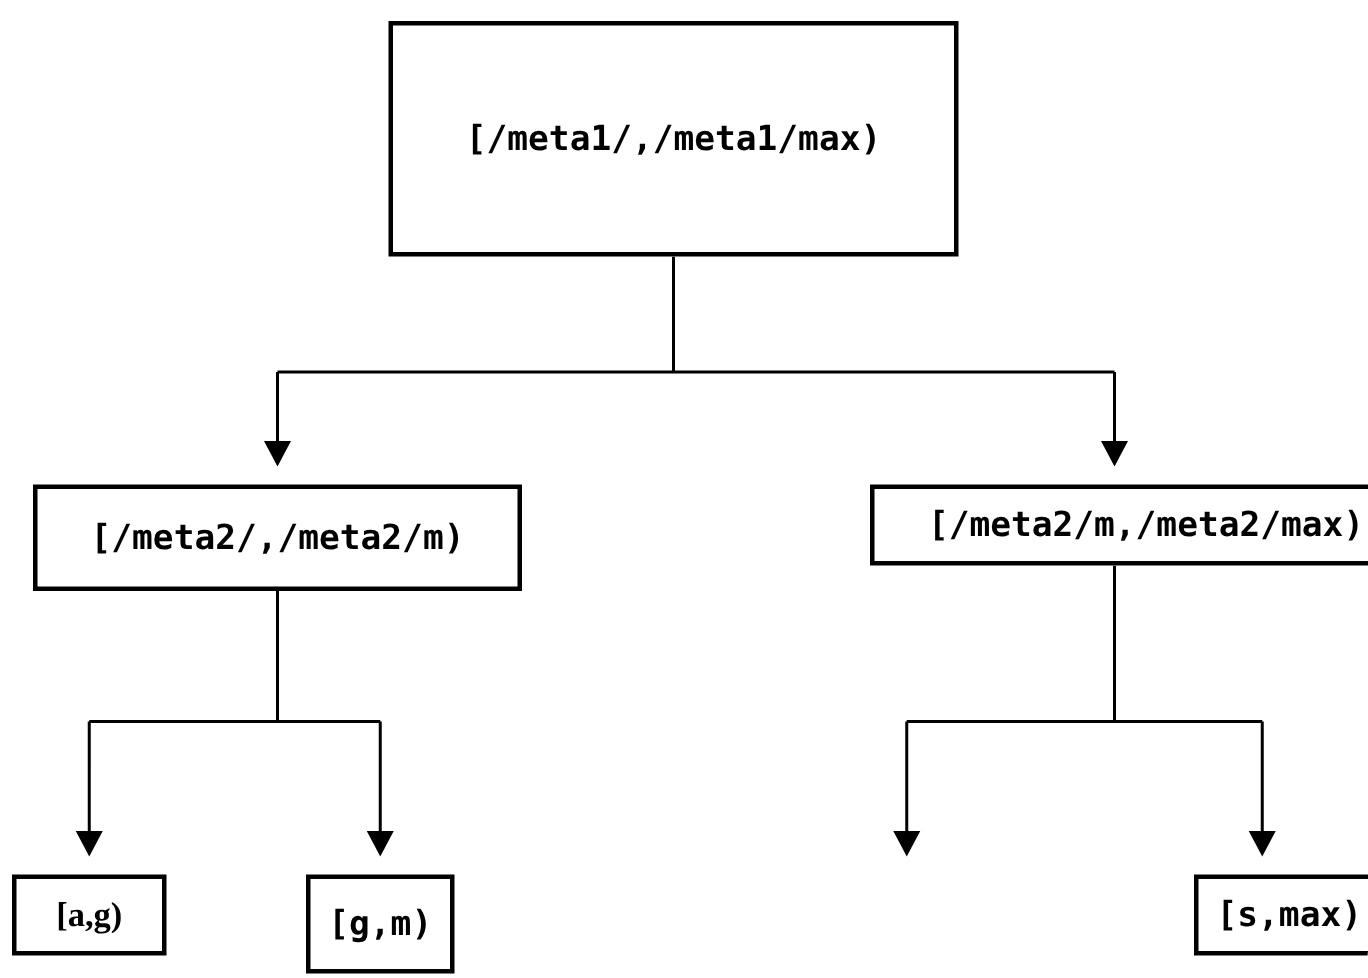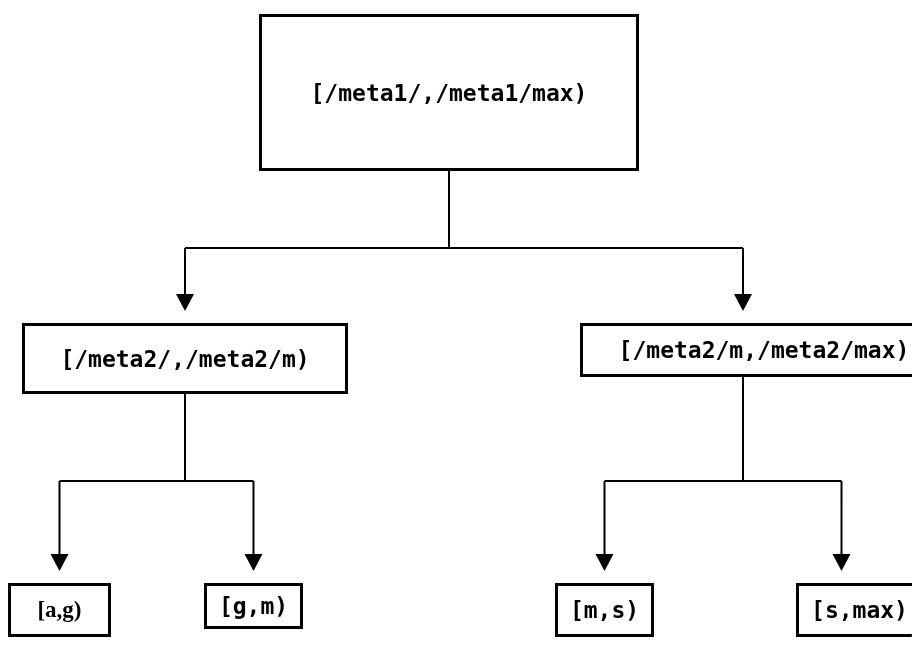--- a/index.html
+++ b/index.html
@@ -34,21 +34,21 @@
     position: absolute;
     left: 0;
     top: 0;
     z-index: 1;
   }
   
   .node-root   { left: 259px; top: 14px;  width: 380px; height: 157px; }
   .node-left   { left: 22px;  top: 323px; width: 326px; height: 71px; }
   .node-right  { left: 580px; top: 323px; width: 368px; height: 54px; align-items: center; }
   .node-ag     { left: 8px;   top: 583px; width: 103px; height: 54px; font-family: Liberation Serif, serif; }
-  .node-gm     { left: 204px; top: 583px; width: 99px;  height: 46px; }
+  .node-gm     { left: 204px; top: 583px; width: 99px;  height: 66px; }
   .node-ms     { left: 555px; top: 583px; width: 99px;  height: 54px; }
   .node-smax   { left: 796px; top: 583px; width: 127px; height: 54px; }
 </style>
 </head>
 <body>
 
 <div class="stage">
 
   <svg class="edges" width="912" height="652" viewBox="0 0 912 652">
     <g stroke="#000000" stroke-width="2" fill="none">
@@ -82,21 +82,18 @@
   </div>
 
   <div class="node node-ag">
     <span>[a,g)</span>
   </div>
 
   <div class="node node-gm">
     <span>[g,m)</span>
   </div>
 
-  <div class="node node-ms">
-    <span>[m,s)</span>
-  </div>
 
   <div class="node node-smax">
     <span>[s,max)</span>
   </div>
 
 </div>
 
 </body></html>

